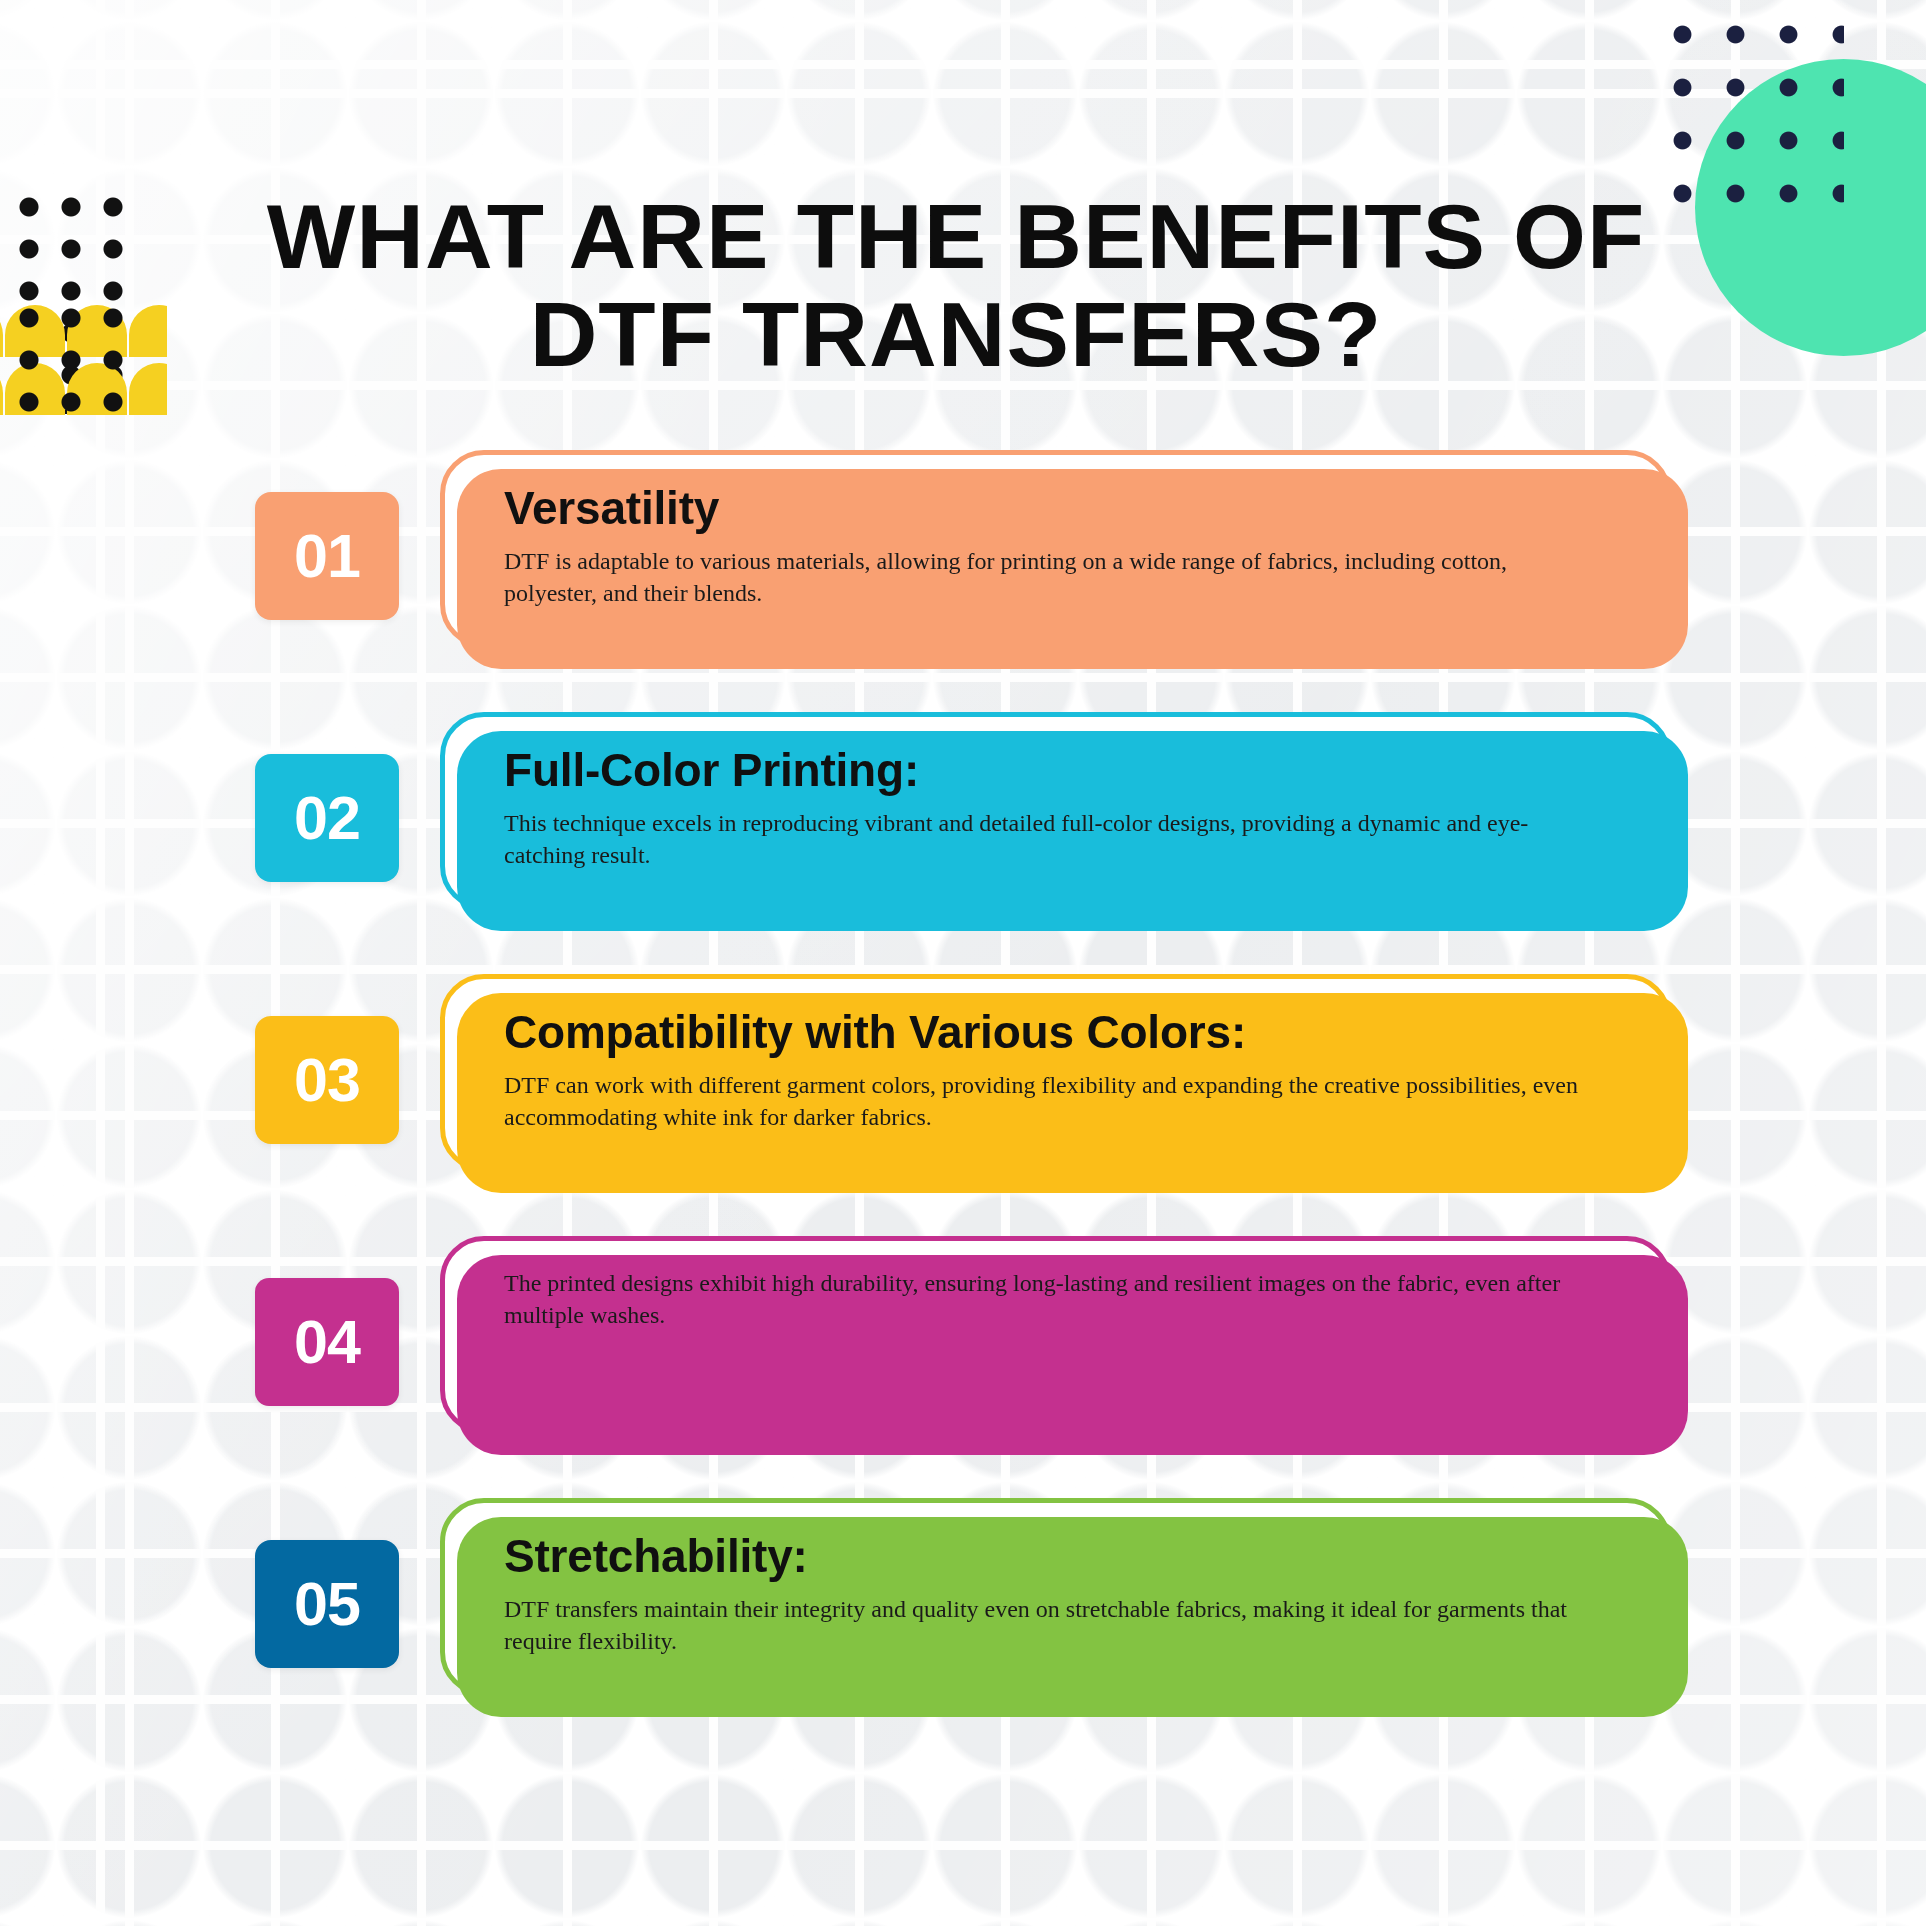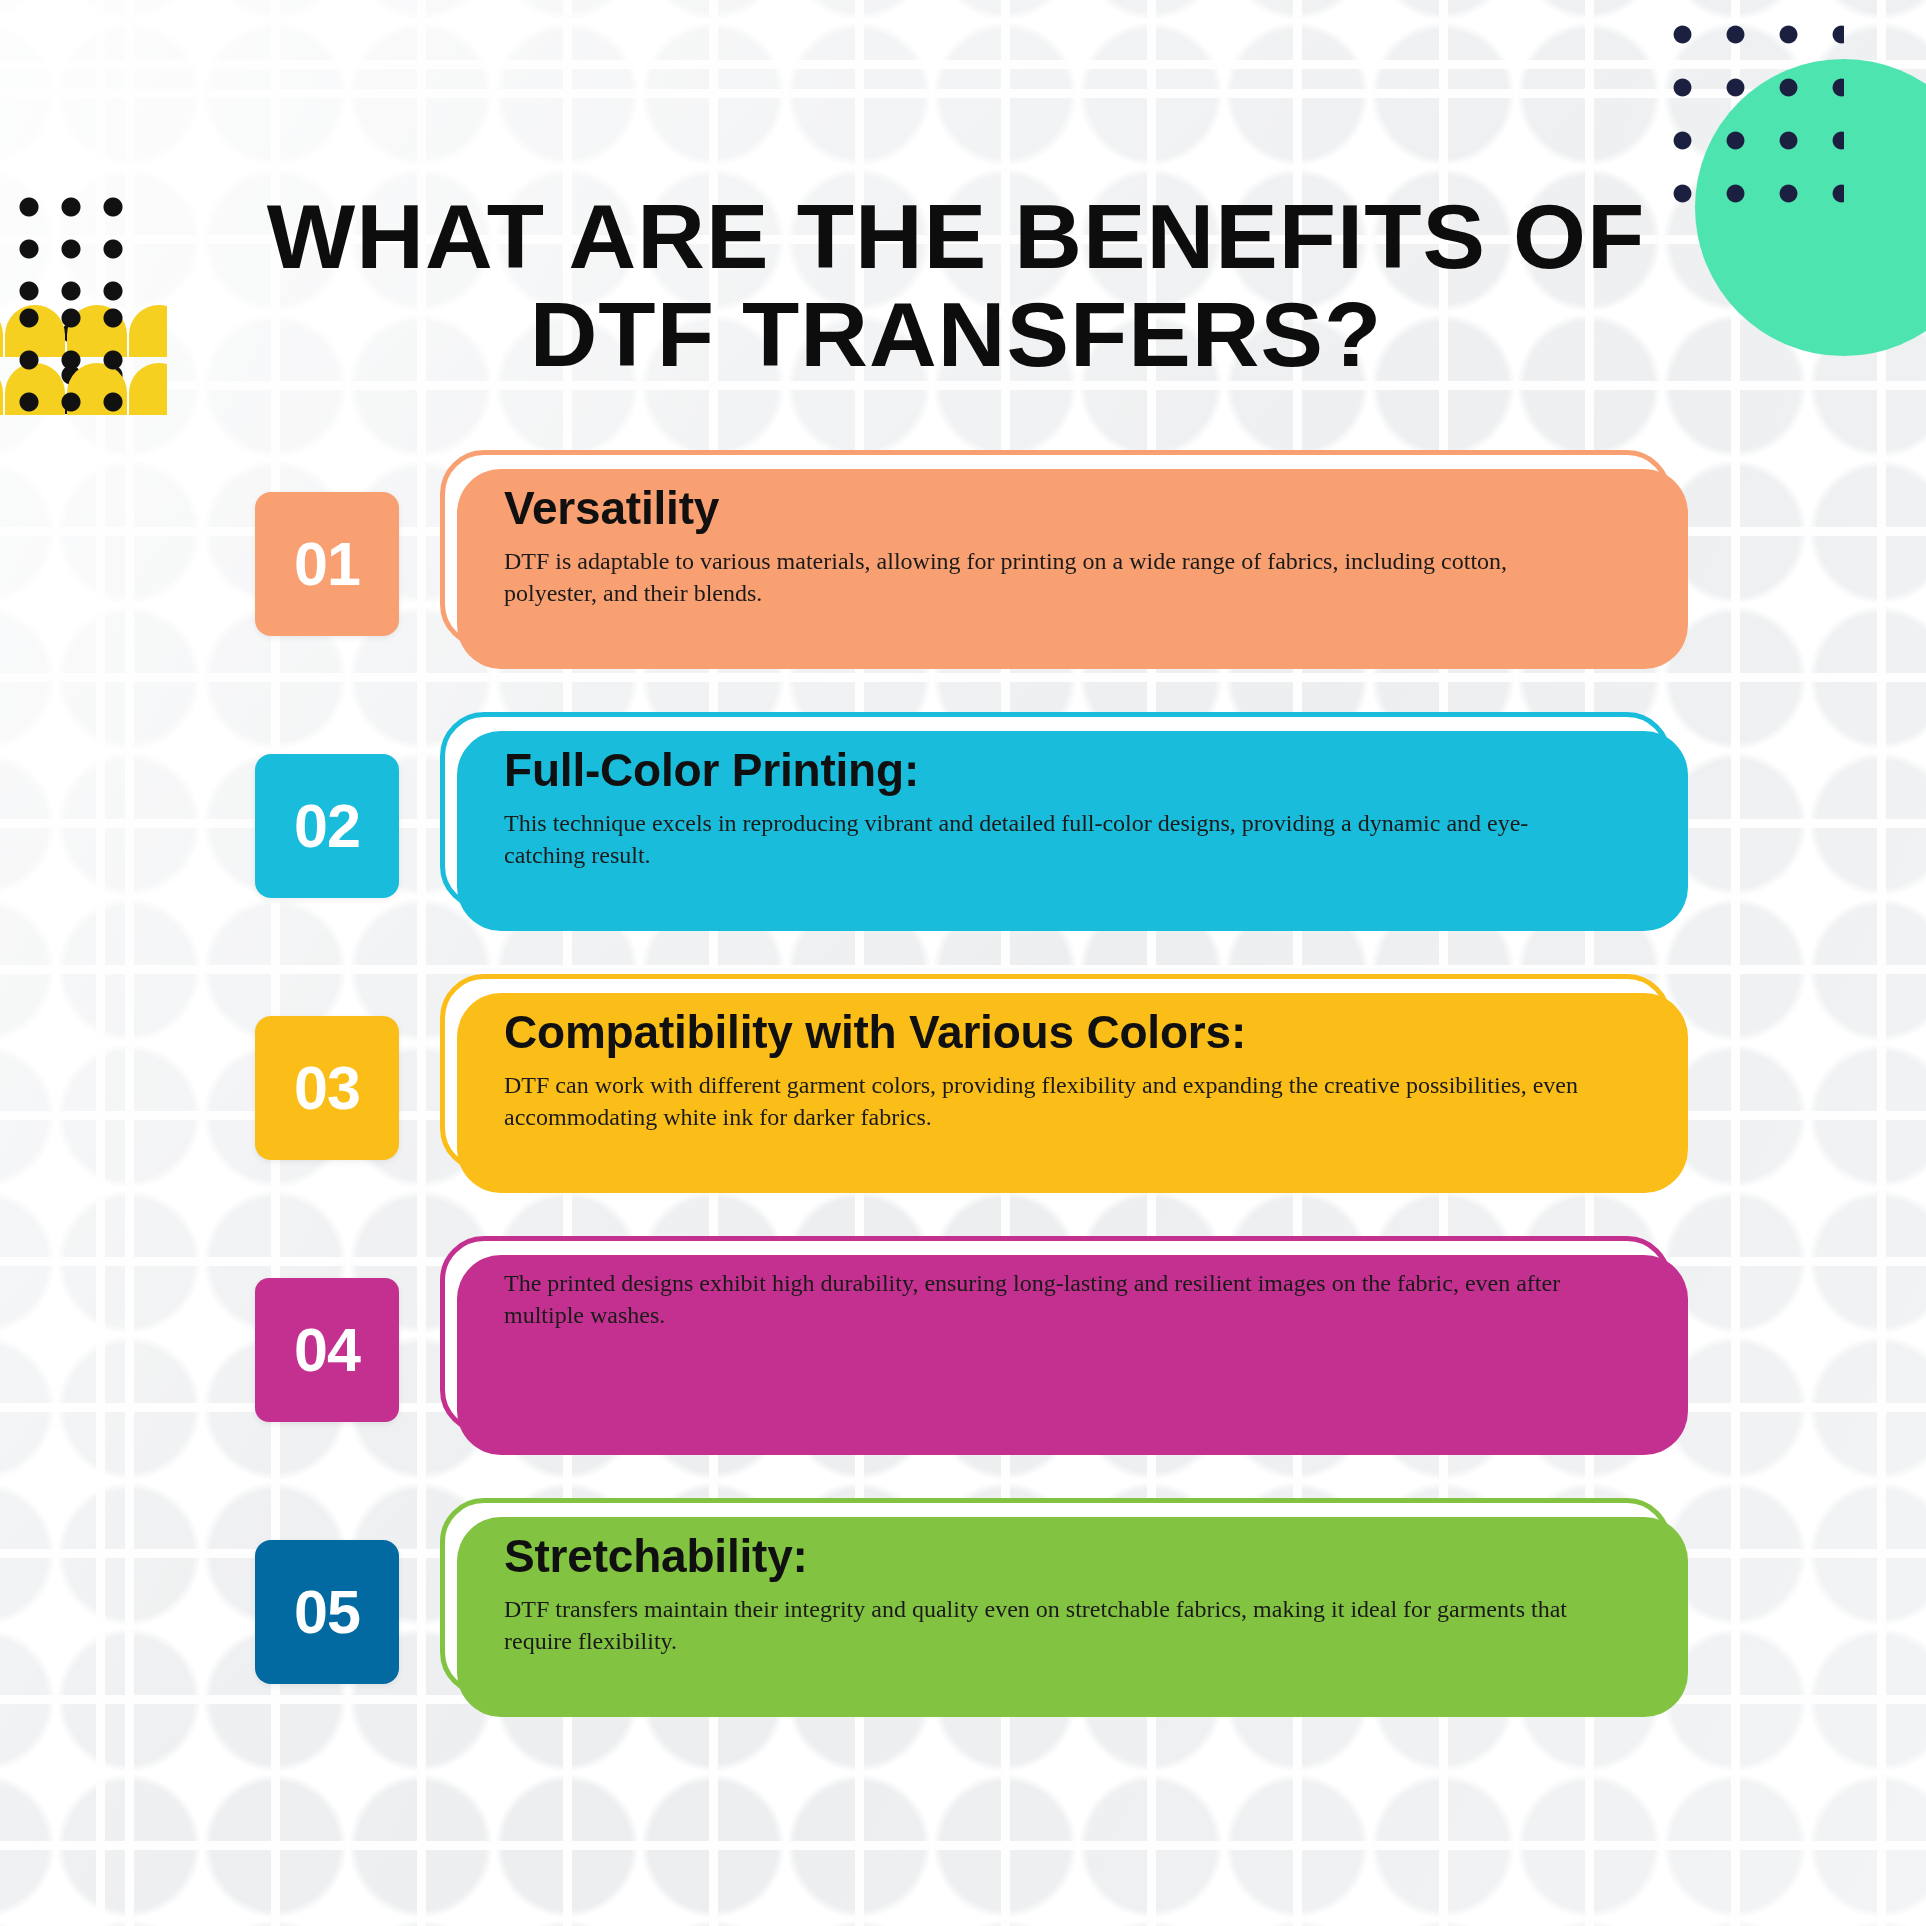--- a/index.html
+++ b/index.html
@@ -155,21 +155,21 @@
     position: relative;
     height: 211px;
     margin-bottom: 51px;
   }
 
   .badge {
     position: absolute;
     left: 255px;
     top: 42px;
     width: 144px;
-    height: 144px;
+    height: 128px;
     border-radius: 16px;
     display: flex;
     align-items: center;
     justify-content: center;
     color: #ffffff;
     font-weight: 700;
     font-size: 61px;
     letter-spacing: -1px;
     z-index: 2;
     box-shadow: 0 2px 6px rgba(0,0,0,.07);

